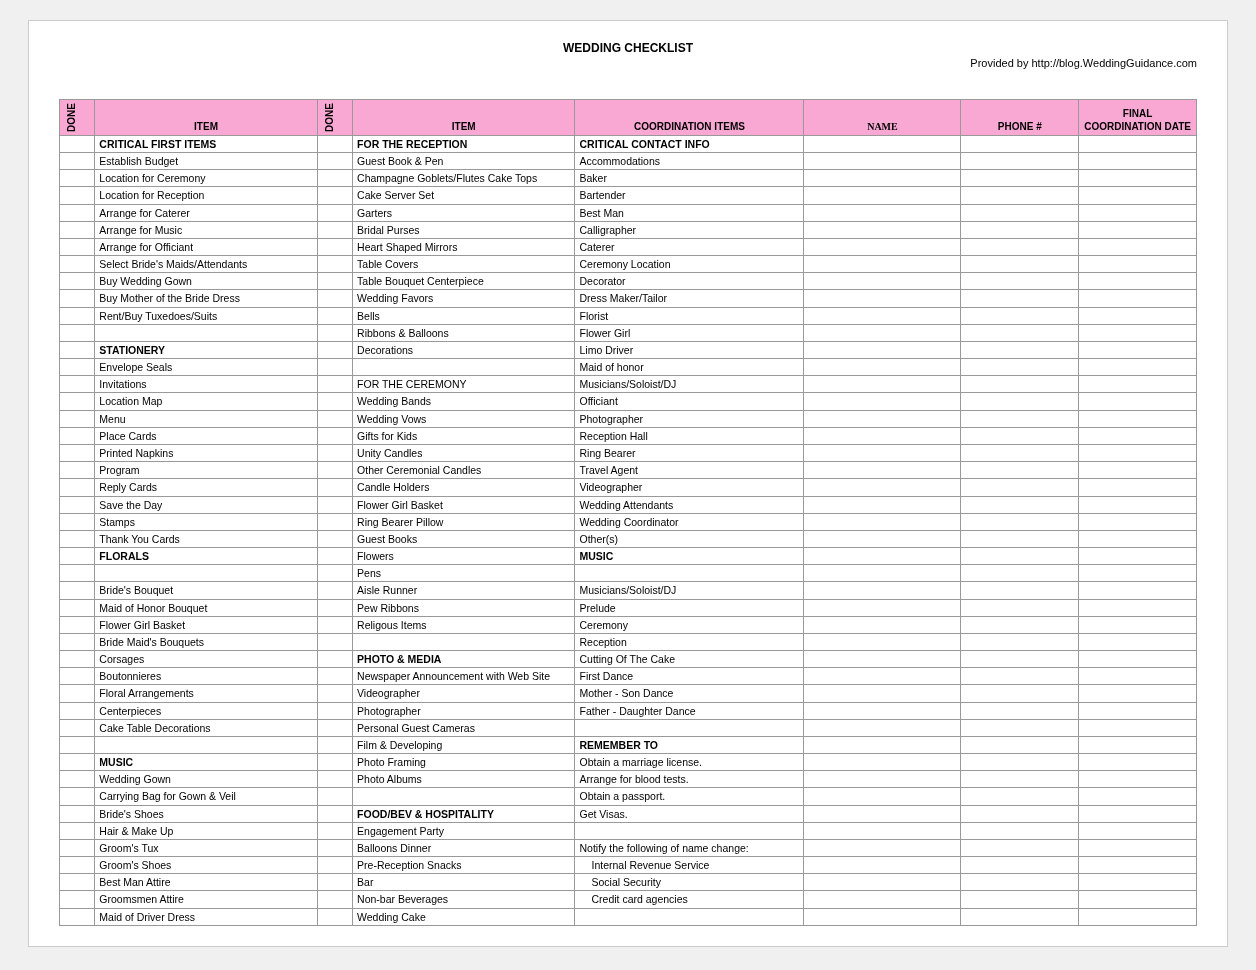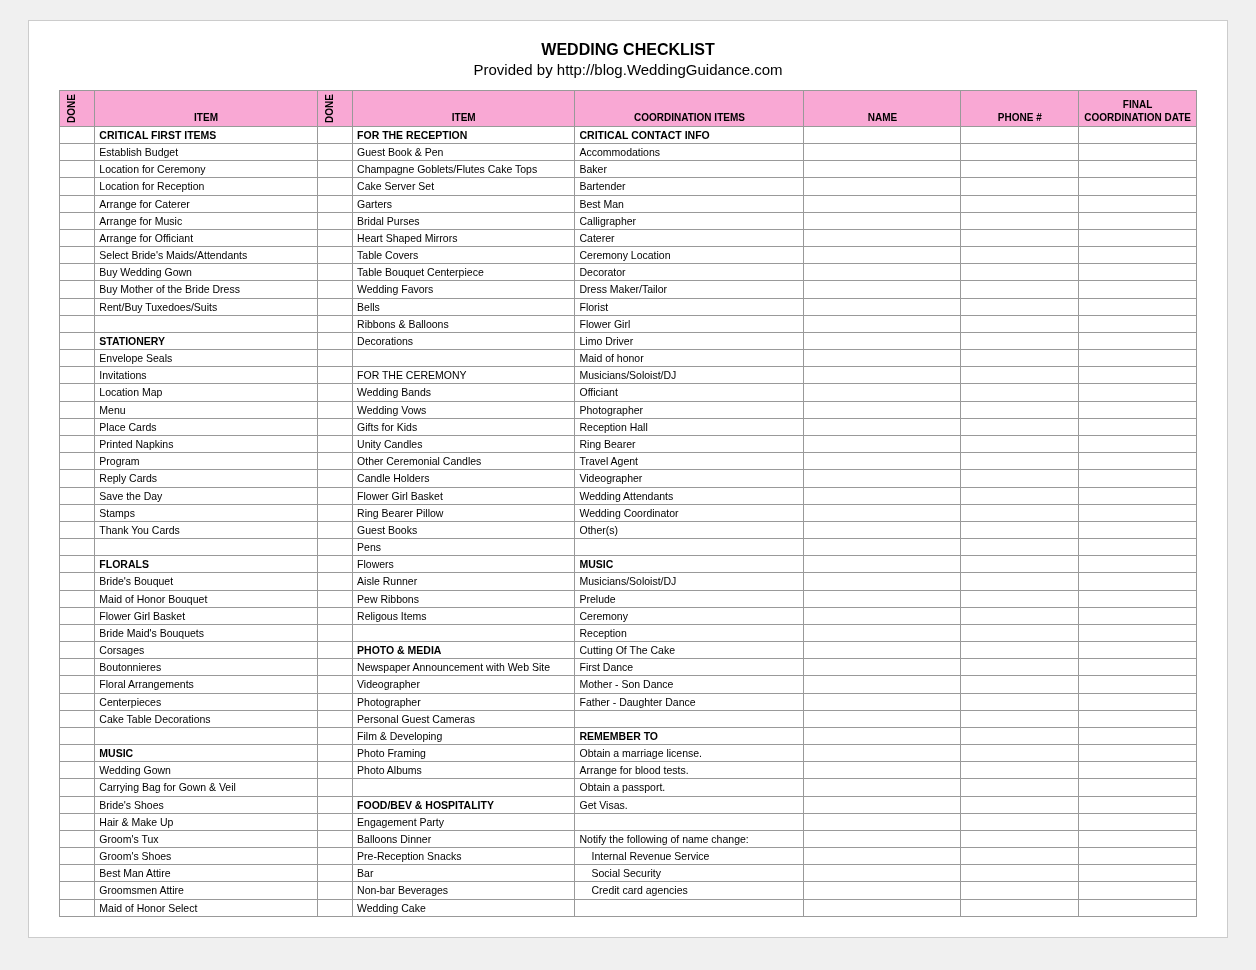--- a/index.html
+++ b/index.html
@@ -15,27 +15,27 @@
     }
     .page {
       background: white;
       width: 1200px;
       padding: 20px 30px;
       border: 1px solid #ccc;
     }
     .page-title {
       text-align: center;
       font-weight: bold;
-      font-size: 16px;
+      font-size: 12px;
       margin-bottom: 2px;
     }
     .page-subtitle {
-      text-align: center;
-      font-size: 15px;
-      margin-bottom: 12px;
+      text-align: right;
+      font-size: 11px;
+      margin-bottom: 30px;
     }
     .main-table {
       width: 100%;
       border-collapse: collapse;
       font-size: 10.5px;
     }
     .main-table td, .main-table th {
       border: 1px solid #999;
       padding: 1px 4px;
       vertical-align: top;
@@ -62,20 +62,21 @@
       min-width: 18px;
     }
     .item-col {
       width: 170px;
     }
     .coord-col {
       width: 175px;
     }
     .name-col {
       width: 120px;
+      font-family: Liberation Serif, serif;
     }
     .phone-col {
       width: 90px;
     }
     .date-col {
       width: 90px;
     }
   </style>
 </head>
 <body>
@@ -336,41 +337,41 @@
           <td class="done-col"></td>
           <td class="item-col">Thank You Cards</td>
           <td class="done-col"></td>
           <td class="item-col">Guest Books</td>
           <td class="coord-col">Other(s)</td>
           <td class="name-col"></td>
           <td class="phone-col"></td>
           <td class="date-col"></td>
         </tr>
         <tr>
+          <td class="done-col"></td>
+          <td class="item-col" style="font-weight: bold;">FLORALS</td>
+          <td class="done-col"></td>
+          <td class="item-col">Flowers</td>
+          <td class="coord-col" style="font-weight: bold;">MUSIC</td>
+          <td class="name-col"></td>
+          <td class="phone-col"></td>
+          <td class="date-col"></td>
+        </tr>
+        <tr>
           <td class="done-col" style="border-right: none;"></td>
           <td class="item-col"></td>
           <td class="done-col"></td>
           <td class="item-col">Pens</td>
           <td class="coord-col"></td>
           <td class="name-col"></td>
           <td class="phone-col"></td>
           <td class="date-col"></td>
         </tr>
         <tr>
           <td class="done-col"></td>
-          <td class="item-col" style="font-weight: bold;">FLORALS</td>
-          <td class="done-col"></td>
-          <td class="item-col">Flowers</td>
-          <td class="coord-col" style="font-weight: bold;">MUSIC</td>
-          <td class="name-col"></td>
-          <td class="phone-col"></td>
-          <td class="date-col"></td>
-        </tr>
-        <tr>
-          <td class="done-col"></td>
           <td class="item-col">Bride's Bouquet</td>
           <td class="done-col"></td>
           <td class="item-col">Aisle Runner</td>
           <td class="coord-col">Musicians/Soloist/DJ</td>
           <td class="name-col"></td>
           <td class="phone-col"></td>
           <td class="date-col"></td>
         </tr>
         <tr>
           <td class="done-col"></td>
@@ -547,21 +548,21 @@
           <td class="item-col">Groomsmen Attire</td>
           <td class="done-col"></td>
           <td class="item-col">Non-bar Beverages</td>
           <td class="coord-col" style="padding-left: 16px;">Credit card agencies</td>
           <td class="name-col"></td>
           <td class="phone-col"></td>
           <td class="date-col"></td>
         </tr>
         <tr>
           <td class="done-col"></td>
-          <td class="item-col">Maid of Honor Select</td>
+          <td class="item-col">Maid of Driver Dress</td>
           <td class="done-col"></td>
           <td class="item-col">Wedding Cake</td>
           <td class="coord-col"></td>
           <td class="name-col"></td>
           <td class="phone-col"></td>
           <td class="date-col"></td>
         </tr>
       </tbody>
   </table>
 </div>

